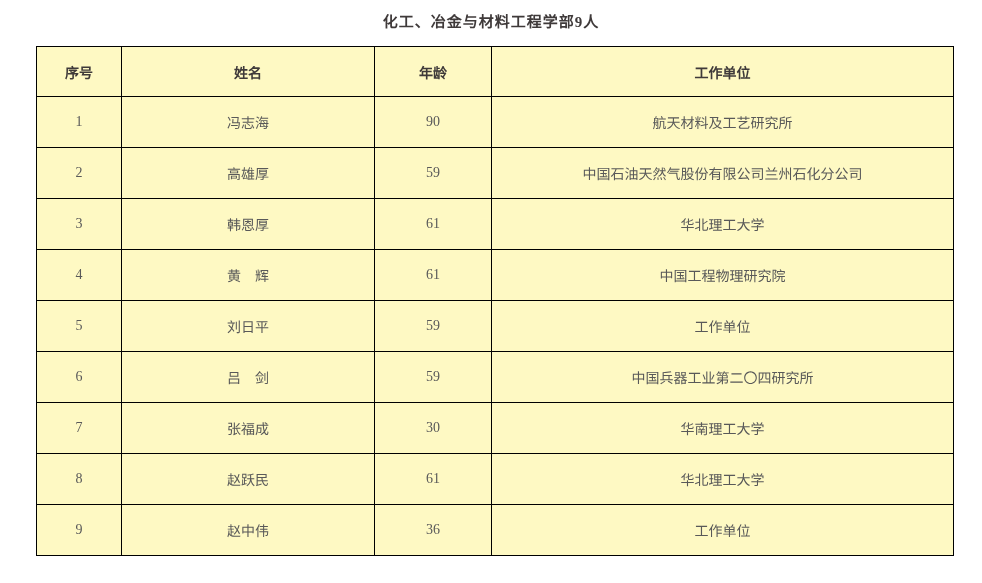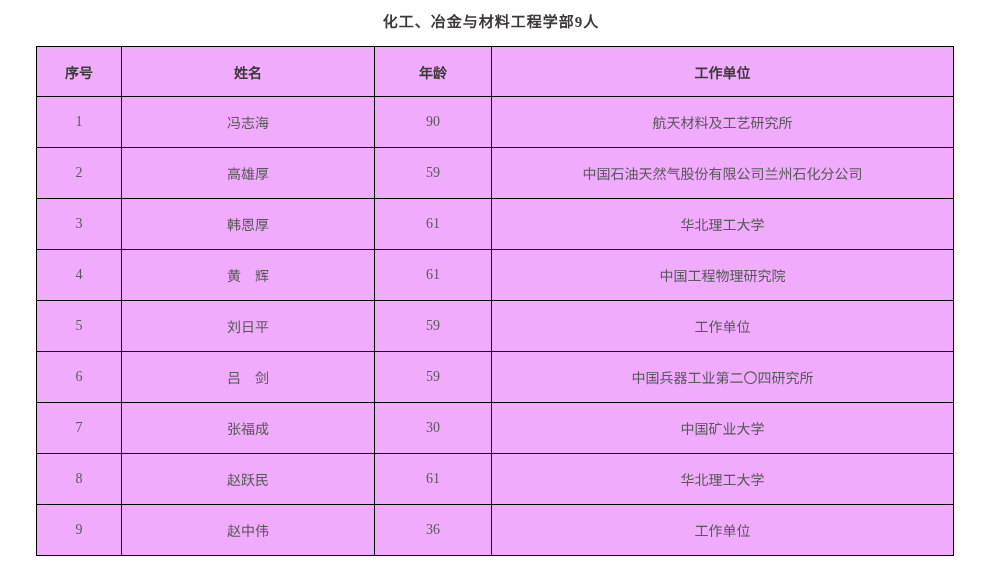--- a/index.html
+++ b/index.html
@@ -22,21 +22,21 @@
     font-size: 15px;
     line-height: 17px;
     color: #3f3a3a;
     letter-spacing: 1px;
   }
   table.roster {
     border-collapse: collapse;
     table-layout: fixed;
     width: 917px;
     margin: 15px 0 0 36px;
-    background: #f0abfc;
+    background: #fef9c3;
   }
   table.roster th,
   table.roster td {
     border: 1px solid #000000;
     text-align: center;
     vertical-align: middle;
     padding: 0;
     overflow: hidden;
     white-space: nowrap;
   }
@@ -113,21 +113,21 @@
         <tr>
           <td>6</td>
           <td>吕　剑</td>
           <td>59</td>
           <td>中国兵器工业第二〇四研究所</td>
         </tr>
         <tr>
           <td>7</td>
           <td>张福成</td>
           <td>30</td>
-          <td>中国矿业大学</td>
+          <td>华南理工大学</td>
         </tr>
         <tr>
           <td>8</td>
           <td>赵跃民</td>
           <td>61</td>
           <td>华北理工大学</td>
         </tr>
         <tr>
           <td>9</td>
           <td>赵中伟</td>

